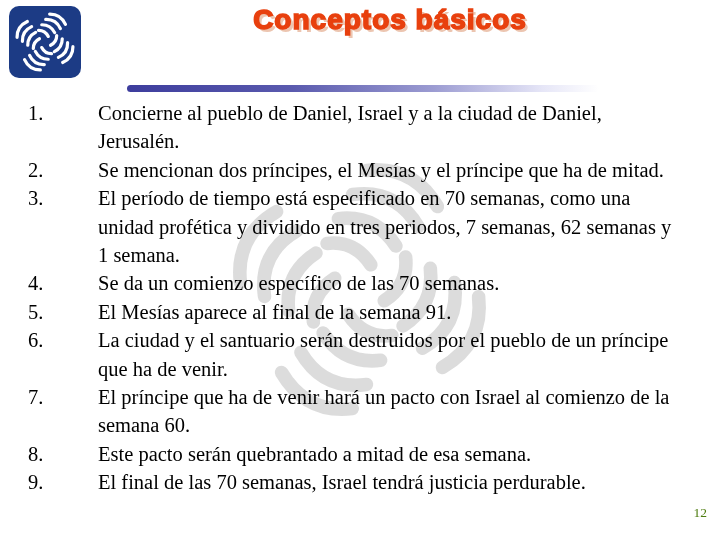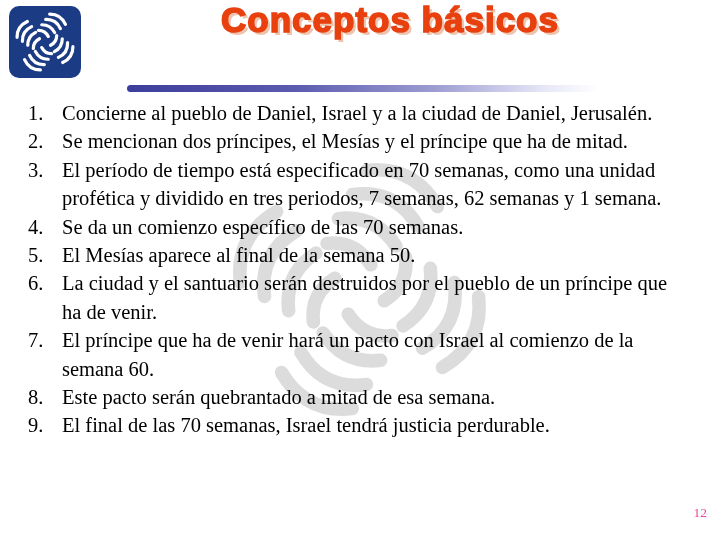--- a/index.html
+++ b/index.html
@@ -37,21 +37,21 @@
   }
   
   .title{
     position:absolute;
     left:130px;top:0px;
     width:520px;
     text-align:center;
     z-index:2;
     font-family:"Liberation Sans", sans-serif;
     font-weight:bold;
-    font-size:35px;
+    font-size:28px;
     line-height:39px;
     letter-spacing:1px;
     color:#e8400e;
     -webkit-text-stroke:1.6px #e8400e;
     text-shadow:3px 3px 0 #ecc5b0;
   }
   
   .divider{
     position:absolute;
     left:127px;top:85px;
@@ -68,27 +68,27 @@
     z-index:1;
     font-size:20.5px;
     line-height:28.4px;
     color:#000000;
   }
   .list-item{display:flex;}
   .num{
     flex:0 0 34px;
     text-align:left;
   }
-  .txt{flex:1 1 auto;padding-right:22px;}
+  .txt{flex:1 1 auto;padding-right:22px;margin-left:36px;}
   
   .page-number{
     position:absolute;
     right:13px;top:505px;
     font-size:13.5px;
-    color:#ec4899;
+    color:#4d7c0f;
     z-index:2;
   }
 </style>
 </head>
 <body>
 
 <svg width="0" height="0" style="position:absolute" aria-hidden="true">
   <symbol id="swirl-symbol" viewBox="0 0 100 100">
     <g transform="rotate(18 50 50)" fill="none" stroke="currentColor" stroke-width="4.6" stroke-linecap="round">
       <g id="sw-arm">
@@ -136,21 +136,21 @@
     <div class="list-item">
       <span class="num">3.</span>
       <span class="txt">El período de tiempo está especificado en 70 semanas, como una unidad profética y dividido en tres periodos, 7 semanas, 62 semanas y 1 semana.</span>
     </div>
     <div class="list-item">
       <span class="num">4.</span>
       <span class="txt">Se da un comienzo específico de las 70 semanas.</span>
     </div>
     <div class="list-item">
       <span class="num">5.</span>
-      <span class="txt">El Mesías aparece al final de la semana 50.</span>
+      <span class="txt">El Mesías aparece al final de la semana 91.</span>
     </div>
     <div class="list-item">
       <span class="num">6.</span>
       <span class="txt">La ciudad y el santuario serán destruidos por el pueblo de un príncipe que ha de venir.</span>
     </div>
     <div class="list-item">
       <span class="num">7.</span>
       <span class="txt">El príncipe que ha de venir hará un pacto con Israel al comienzo de la semana 60.</span>
     </div>
     <div class="list-item">

